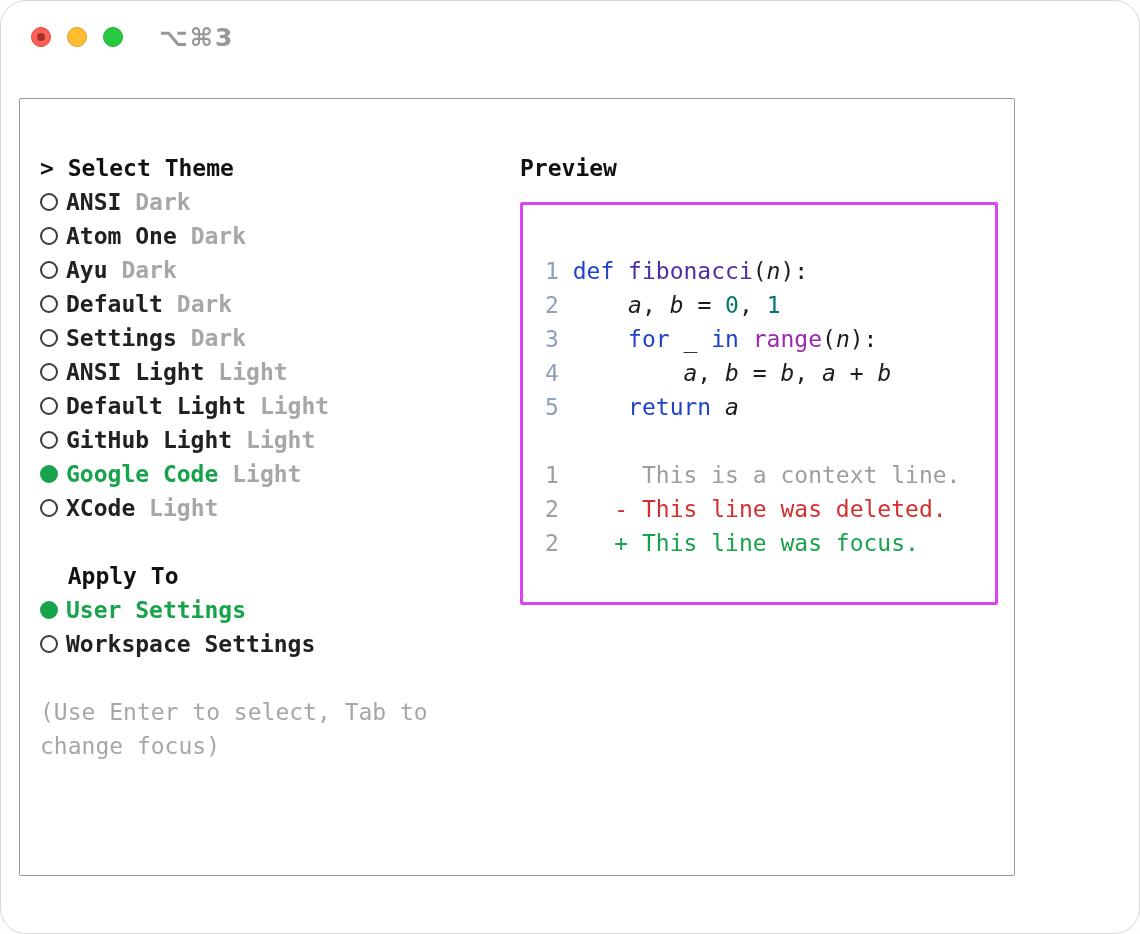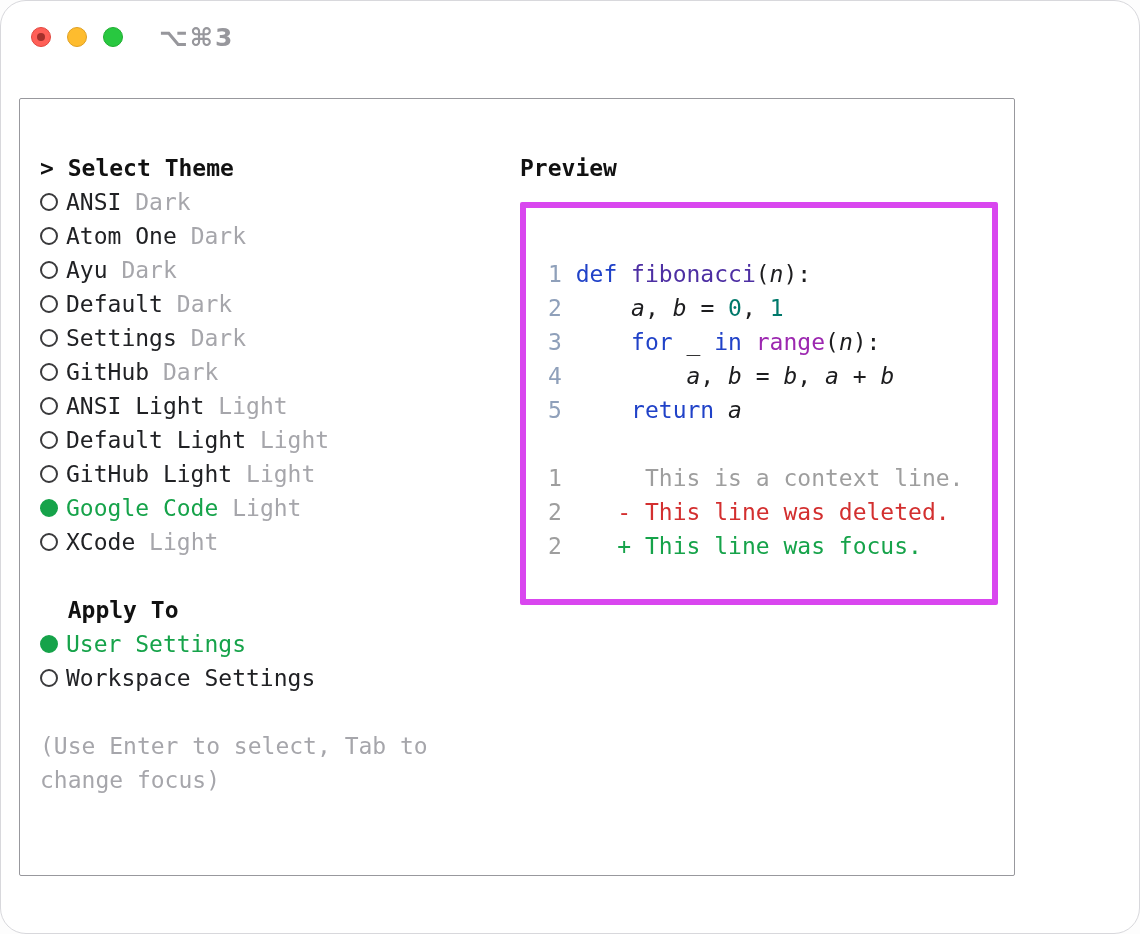--- a/index.html
+++ b/index.html
@@ -76,39 +76,39 @@
   .marker::before {
     content: "";
     width: 14px; height: 14px;
     border-radius: 50%;
     border: 2.5px solid #3a3a3c;
   }
   .marker.filled::before {
     background: var(--accent-green, #16a34a);
     border-color: var(--accent-green, #16a34a);
   }
-  .label { white-space: pre; }
+  .label { white-space: pre; font-weight: bold; }
   .name { color: #202124; }
   .variant { color: var(--muted-gray, #a6a6ab); }
   .row.selected .name { color: var(--accent-green, #16a34a); }
 
   .apply-title { margin-top: 34px; }
   .hint {
     margin-top: 34px;
     width: 420px;
     line-height: 34px;
     color: var(--muted-gray, #a6a6ab);
   }
 
   
   .preview-box {
     margin-top: 17px;
     width: 478px;
     height: 403px;
-    border: 6px solid #d946ef;
+    border: 3px solid #d946ef;
     border-radius: 2px;
     padding: 49px 12px 0 22px;
     background: #fff;
   }
   .cline, .dline {
     line-height: 34px;
     white-space: pre;
   }
   .spacer { height: 34px; }
   .ln { display: inline-block; min-width: 1ch; }
@@ -154,24 +154,20 @@
             <span class="marker"></span>
             <span class="label"><span class="name">Ayu</span> <span class="variant">Dark</span></span>
           </li>
           <li class="row">
             <span class="marker"></span>
             <span class="label"><span class="name">Default</span> <span class="variant">Dark</span></span>
           </li>
           <li class="row">
             <span class="marker"></span>
             <span class="label"><span class="name">Settings</span> <span class="variant">Dark</span></span>
-          </li>
-          <li class="row">
-            <span class="marker"></span>
-            <span class="label"><span class="name">GitHub</span> <span class="variant">Dark</span></span>
           </li>
           <li class="row">
             <span class="marker"></span>
             <span class="label"><span class="name">ANSI Light</span> <span class="variant">Light</span></span>
           </li>
           <li class="row">
             <span class="marker"></span>
             <span class="label"><span class="name">Default Light</span> <span class="variant">Light</span></span>
           </li>
           <li class="row">

